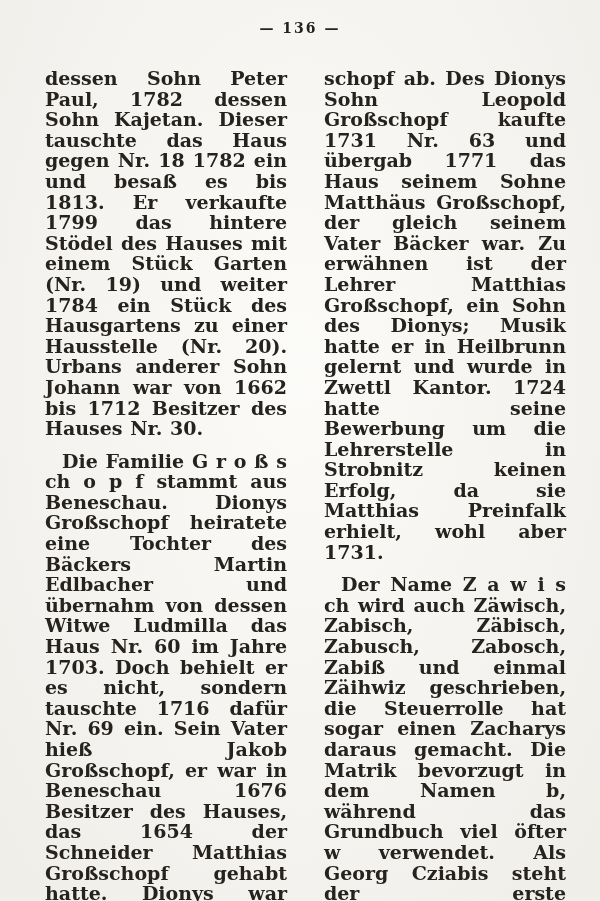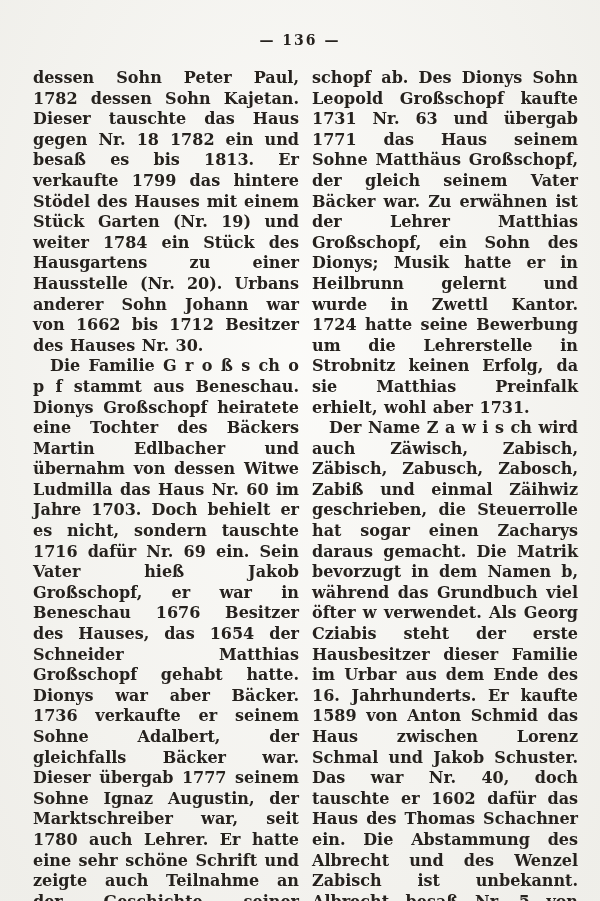--- a/index.html
+++ b/index.html
@@ -15,42 +15,42 @@
     font-family: "DejaVu Serif", "Liberation Serif", serif;
   }
   .page {
     position: relative;
     width: 600px;
     height: 901px;
     background:
       radial-gradient(ellipse at 50% 40%, rgba(255,255,255,0.55), rgba(0,0,0,0.03) 95%),
       #f7f6f1;
     box-sizing: border-box;
-    padding-top: 32px;
+    padding-top: 20px;
   }
   .page-number {
     text-align: center;
     font-size: 14px;
     font-weight: bold;
     letter-spacing: 2px;
     margin-bottom: 20px;
   }
   .columns {
     display: flex;
     gap: 13px;
     padding: 0 22px 0 33px;
     box-sizing: border-box;
   }
   .col {
     flex: 1 1 0;
     min-width: 0;
   }
   .col p {
-    margin: 0;
-    font-size: 16px;
+    margin: 12px;
+    font-size: 19px;
     line-height: 20.6px;
     font-weight: bold;
     text-align: justify;
     word-spacing: 1px;
   }
   .col p.indent { text-indent: 17px; }
   .col p.noindent { text-indent: 0; }
 </style>
 </head>
 <body>

